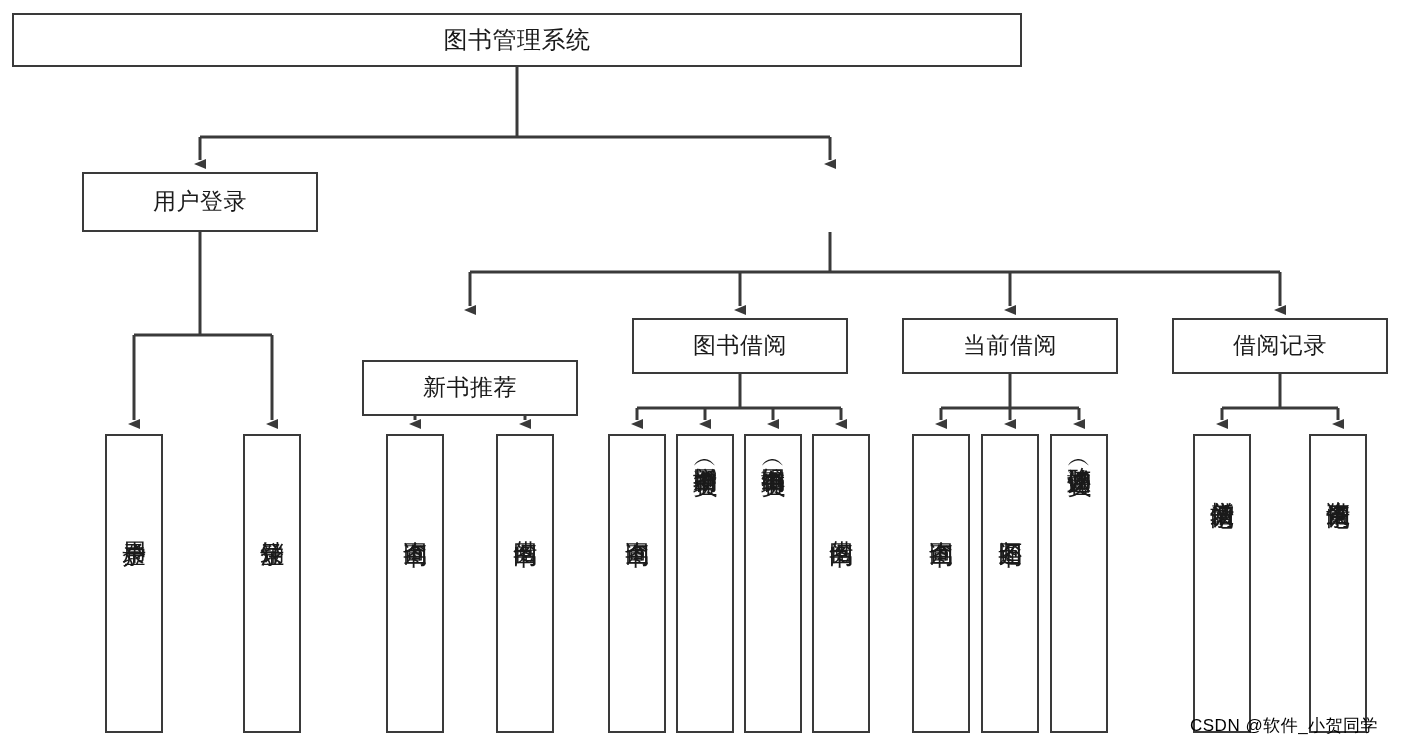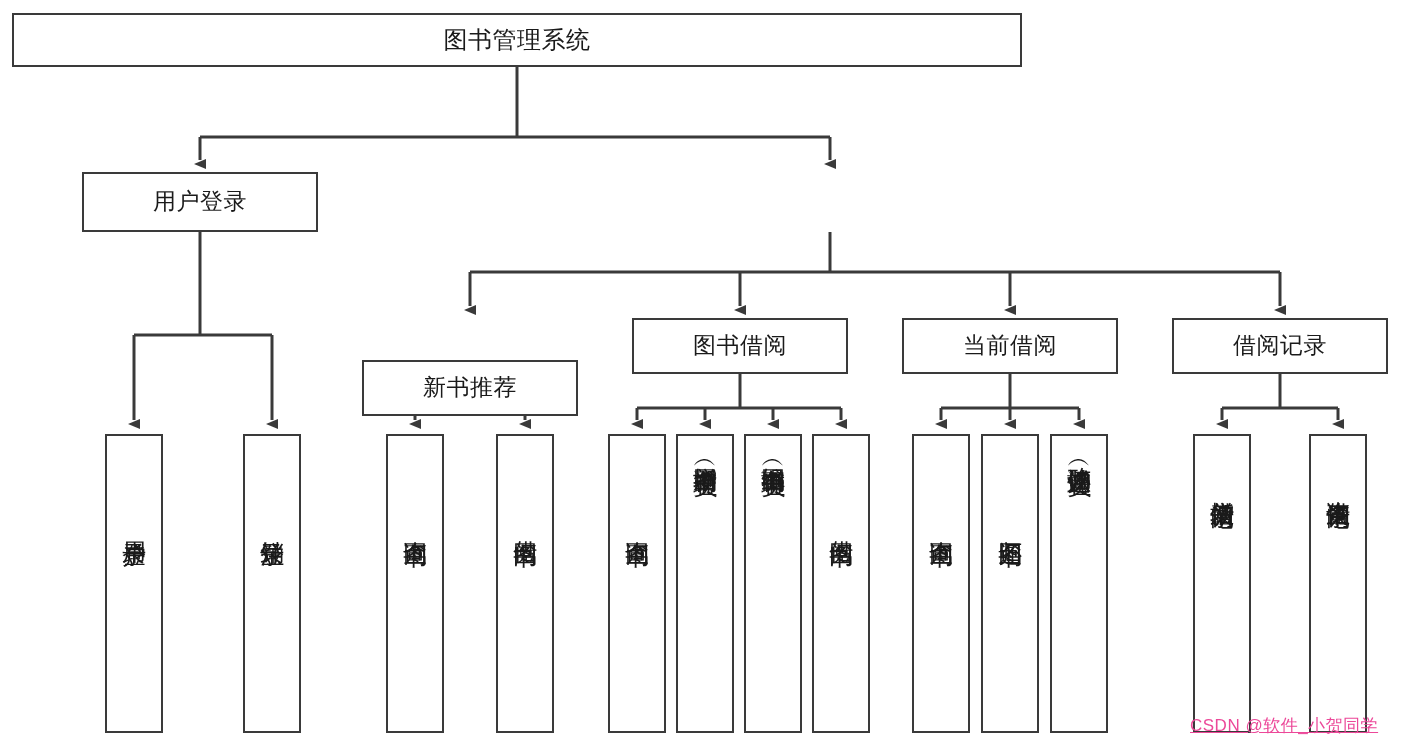--- a/index.html
+++ b/index.html
@@ -56,25 +56,24 @@
     writing-mode: vertical-rl;
     text-orientation: upright;
     font-size: 24px;
     line-height: 1.18;
     letter-spacing: 1px;
     white-space: nowrap;
   }
   .watermark {
     position: absolute;
     font-size: 17px;
-    color: #ec4899;
+    color: #000000;
     letter-spacing: 0.5px;
     white-space: nowrap;
     user-select: none;
-    text-decoration: underline;
   }
 </style>
 </head>
 <body>
 
 <div id="canvas">
 
   <svg class="wires" viewBox="0 0 1405 747">
     <defs>
       <marker id="arrow" markerWidth="10" markerHeight="12" refX="1" refY="6" orient="auto" markerUnits="userSpaceOnUse">

